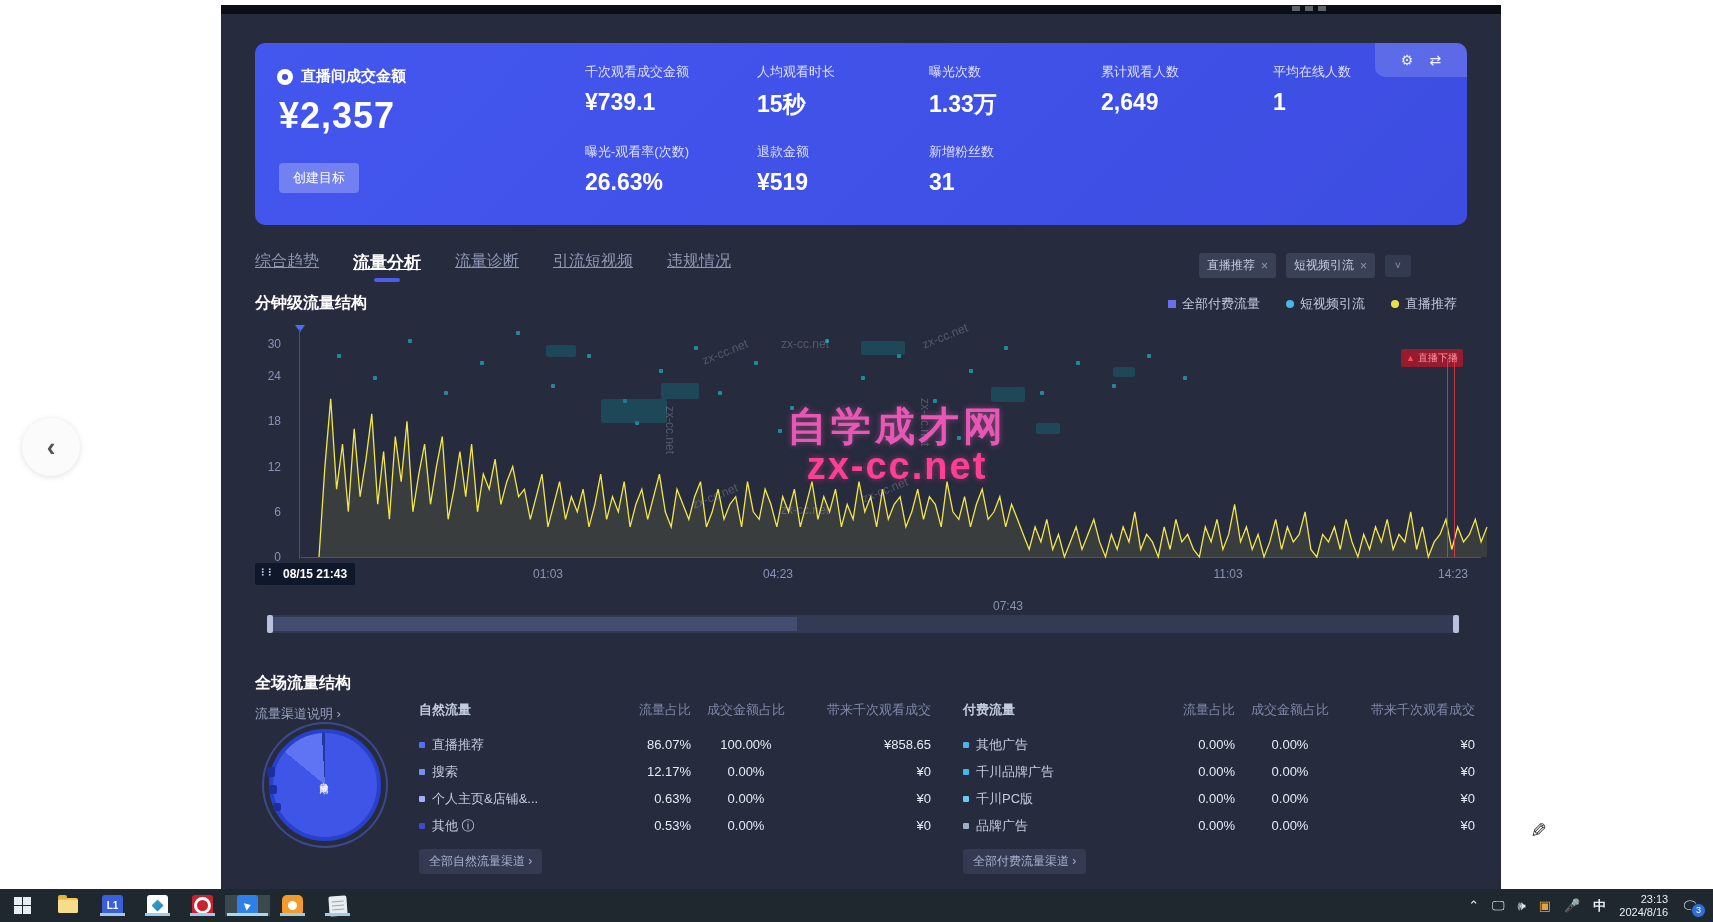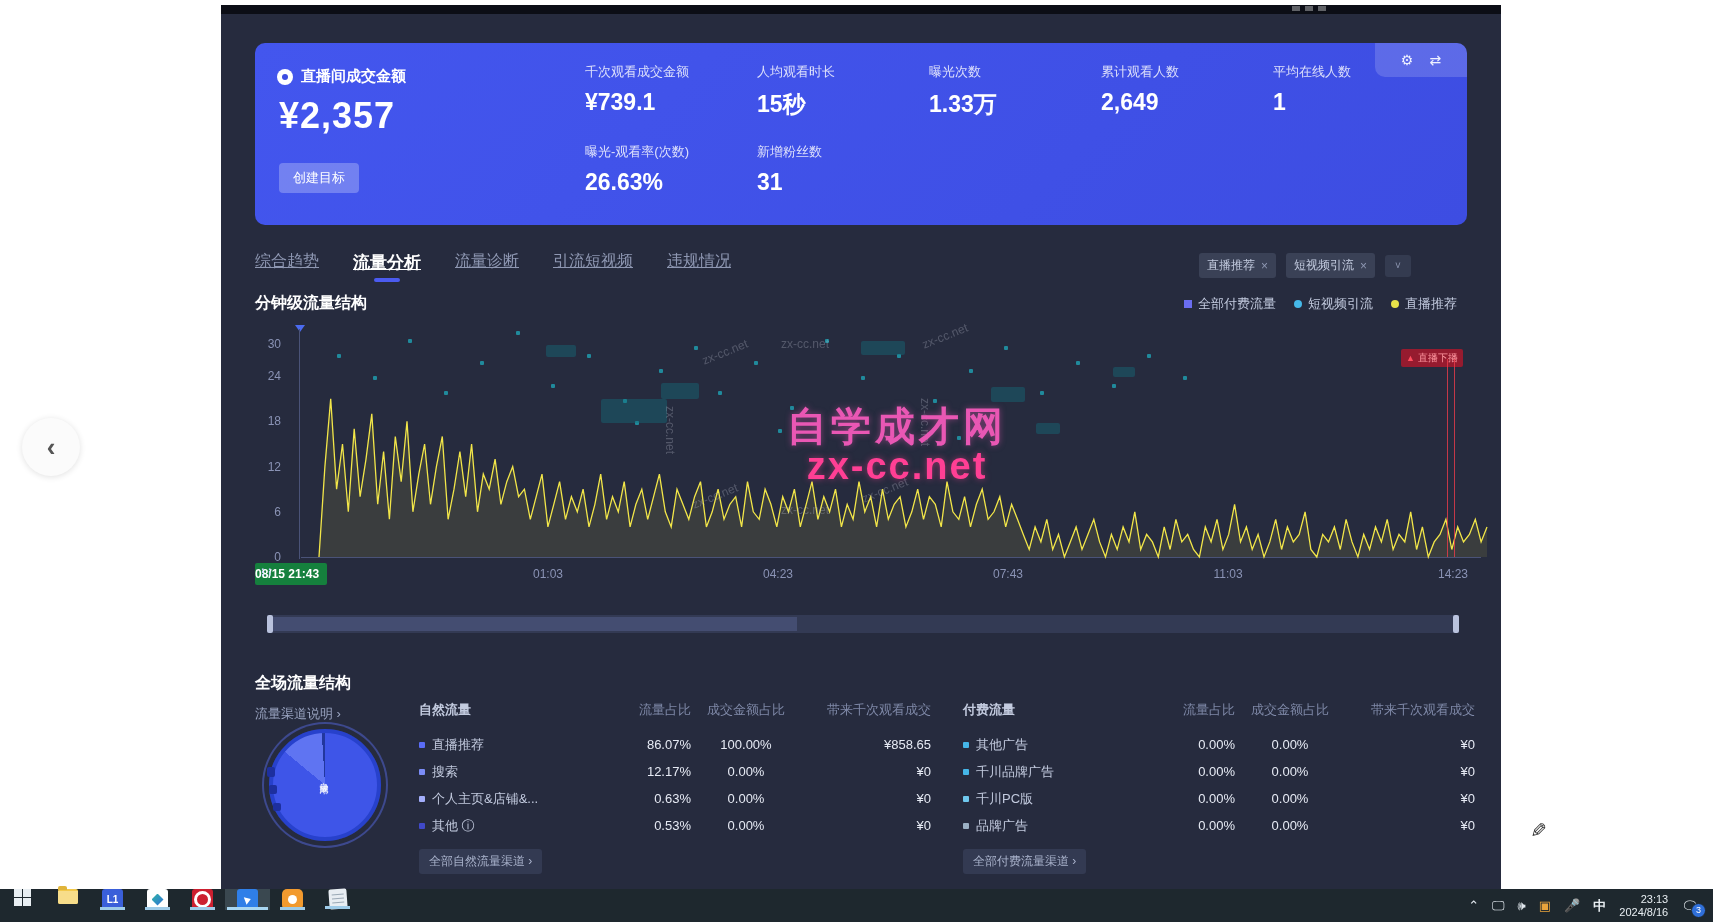--- a/index.html
+++ b/index.html
@@ -42,21 +42,21 @@
     bottom:0;width:26px;height:4px;border-radius:2px;background:#4b5bf0;}
   .chips{right:90px;top:248px;display:flex;gap:10px;align-items:center;}
   .chip{background:#3a4156;border-radius:3px;padding:4px 8px;color:#c3cbdf;font-size:12px;
     display:flex;align-items:center;gap:6px;cursor:pointer;}
   .chip .x{color:#8e97b2;font-style:normal;}
   .chip-dd{background:#343b50;border-radius:3px;width:26px;height:22px;display:flex;
     align-items:center;justify-content:center;color:#8e97b2;font-size:10px;cursor:pointer;}
   
   .sec-title{color:#fff;font-size:16px;font-weight:bold;}
   .minute-title{left:34px;top:288px;}
-  .legend{right:44px;top:290px;display:flex;gap:18px;font-size:13px;color:#c3cbdf;}
+  .legend{right:44px;top:290px;display:flex;gap:26px;font-size:13px;color:#c3cbdf;}
   .legend .it{display:flex;align-items:center;gap:6px;}
   .lg-sq{width:8px;height:8px;}
   .lg-ci{width:8px;height:8px;border-radius:50%;}
   
   .chart{left:34px;top:322px;width:1228px;height:300px;}
   .yaxis{left:0;top:0;width:34px;height:236px;}
   .yaxis span{position:absolute;right:8px;transform:translateY(-50%);color:#8a93b5;font-size:12px;}
   .axisline{left:44px;top:2px;width:1px;height:230px;background:#4a5378;}
   .axis-cap{left:40px;top:-2px;width:0;height:0;border-left:5px solid transparent;
     border-right:5px solid transparent;border-top:7px solid #4b6bf0;}
@@ -68,22 +68,22 @@
   .wm-big1{left:50%;top:72px;transform:translateX(-50%);color:#e957b4;font-size:40px;
     font-weight:bold;letter-spacing:4px;text-shadow:0 0 6px rgba(233,87,180,0.5);}
   .wm-big2{left:50%;top:118px;transform:translateX(-50%);color:#ff3f94;font-size:38px;
     font-weight:bold;letter-spacing:2px;text-shadow:0 0 6px rgba(255,63,148,0.5);}
   .marker-badge{left:1100px;top:22px;background:rgba(170,25,45,0.85);border-radius:2px;
     padding:2px 5px;color:#ff97a0;font-size:10px;display:flex;gap:3px;align-items:center;}
   .marker-badge b{color:#ff4d5e;font-size:9px;}
   .mline{position:absolute;top:32px;width:1px;height:198px;background:rgba(235,60,75,0.8);}
   .xlabels{left:46px;top:240px;width:1192px;height:20px;color:#8a93b5;font-size:12px;}
   .xlabels span{position:absolute;transform:translateX(-50%);}
-  .xbadge{left:0px;top:236px;background:#15803d;color:#fff;font-size:12px;font-weight:bold;
-    padding:4px 8px 4px 0;border-radius:2px;}
+  .xbadge{left:0px;top:236px;background:#0f172a;color:#fff;font-size:12px;font-weight:bold;
+    padding:4px 8px 4px 28px;border-radius:2px;}
   .xbadge::before{content:"⋮⋮";position:absolute;left:3px;top:4px;font-size:9px;color:#c9d2ff;letter-spacing:-2px;}
   
   .slider{left:46px;top:610px;width:1192px;height:18px;background:#333a54;border-radius:2px;}
   .slider .fill{position:absolute;left:6px;top:2px;width:44%;height:14px;background:rgba(120,135,200,0.25);}
   .slider .h{position:absolute;top:0;width:6px;height:18px;background:#b9c2dd;border-radius:2px;cursor:ew-resize;}
   
   .overall-title{left:34px;top:668px;}
   .channel-link{left:34px;top:700px;color:#9aa4c0;font-size:13px;cursor:pointer;}
   .donut{left:48px;top:724px;width:104px;height:104px;border-radius:50%;
     background:conic-gradient(#3e55e8 0 86%,#5f74f2 86% 99%,#22379e 99% 100%);
@@ -97,21 +97,21 @@
   .ttable .row{display:flex;align-items:center;height:27px;color:#e6eaf4;}
   .c0{width:172px;display:flex;align-items:center;gap:7px;text-align:center;color:#c3cbdf;}
   .c1{width:100px;text-align:right;}
   .c2{width:110px;text-align:center;}
   .c3{width:130px;text-align:right;}
   .bullet{width:6px;height:6px;border-radius:1px;flex:0 0 auto;}
   .tfoot{margin-top:10px;display:inline-block;background:#333a52;color:#aab3cc;font-size:12px;
     padding:4px 10px;border-radius:3px;cursor:pointer;}
   
   .taskbar{left:0;bottom:0;width:1713px;height:33px;background:#1e282e;display:flex;align-items:stretch;}
-  .tb-left{display:flex;align-items:flex-start;}
+  .tb-left{display:flex;align-items:center;}
   .tbi{width:45px;display:flex;align-items:center;justify-content:center;position:relative;cursor:pointer;}
   .tbi.active{background:#3a4850;}
   .tbi .ul{position:absolute;bottom:0;left:10px;right:10px;height:3px;background:#9ecbe8;}
   .tbi.active .ul{left:2px;right:2px;background:#a9d7f2;}
   .win-logo{width:17px;height:17px;display:grid;grid-template-columns:8px 8px;grid-template-rows:8px 8px;gap:1px;}
   .win-logo i{background:#e8eef2;}
   .folder{width:20px;height:15px;background:#f2c94c;border-radius:2px;position:relative;}
   .folder::before{content:"";position:absolute;top:-3px;left:0;width:9px;height:4px;background:#e0b43a;border-radius:2px 2px 0 0;}
   .folder::after{content:"";position:absolute;top:2px;left:0;right:0;bottom:0;background:#f7dd8a;border-radius:0 0 2px 2px;}
   .appL1{width:21px;height:21px;border-radius:3px;background:#3a5fd9;color:#fff;font-size:10px;
@@ -185,20 +185,24 @@
         </div>
       <div class="metric">
         <div class="lb">平均在线人数</div>
         <div class="vl">1</div>
         </div>
       <div class="metric">
         <div class="lb">曝光-观看率(次数)</div>
         <div class="vl">26.63%</div>
         </div>
       <div class="metric">
+        <div class="lb">退款金额</div>
+        <div class="vl">¥519</div>
+        </div>
+      <div class="metric">
         <div class="lb">新增粉丝数</div>
         <div class="vl">31</div>
         </div>
     </div>
   </div>
 
   <div class="abs tabs">
     <div class="tab">综合趋势</div>
     <div class="tab active">流量分析</div>
     <div class="tab">流量诊断</div>
@@ -308,21 +312,21 @@
         <b>▲</b>
         <span>直播下播</span>
       </div>
       <div class="mline" style="left:1146px"></div>
       <div class="mline" style="left:1153px"></div>
     </div>
 
     <div class="abs xlabels" id="xlabels">
         <span style="left: 247px;">01:03</span>
         <span style="left: 477px;">04:23</span>
-        <span style="left: 707px;">07:43</span>
+        <span style="left: 707px; margin-top: 32px;">07:43</span>
         <span style="left: 927px;">11:03</span>
         <span style="left: 1152px;">14:23</span>
       </div>
     <div class="abs xbadge">08/15 21:43</div>
   </div>
 
   <div class="abs slider">
     <div class="fill"></div>
     <div class="h" style="left:0"></div>
     <div class="h" style="right:0"></div>

